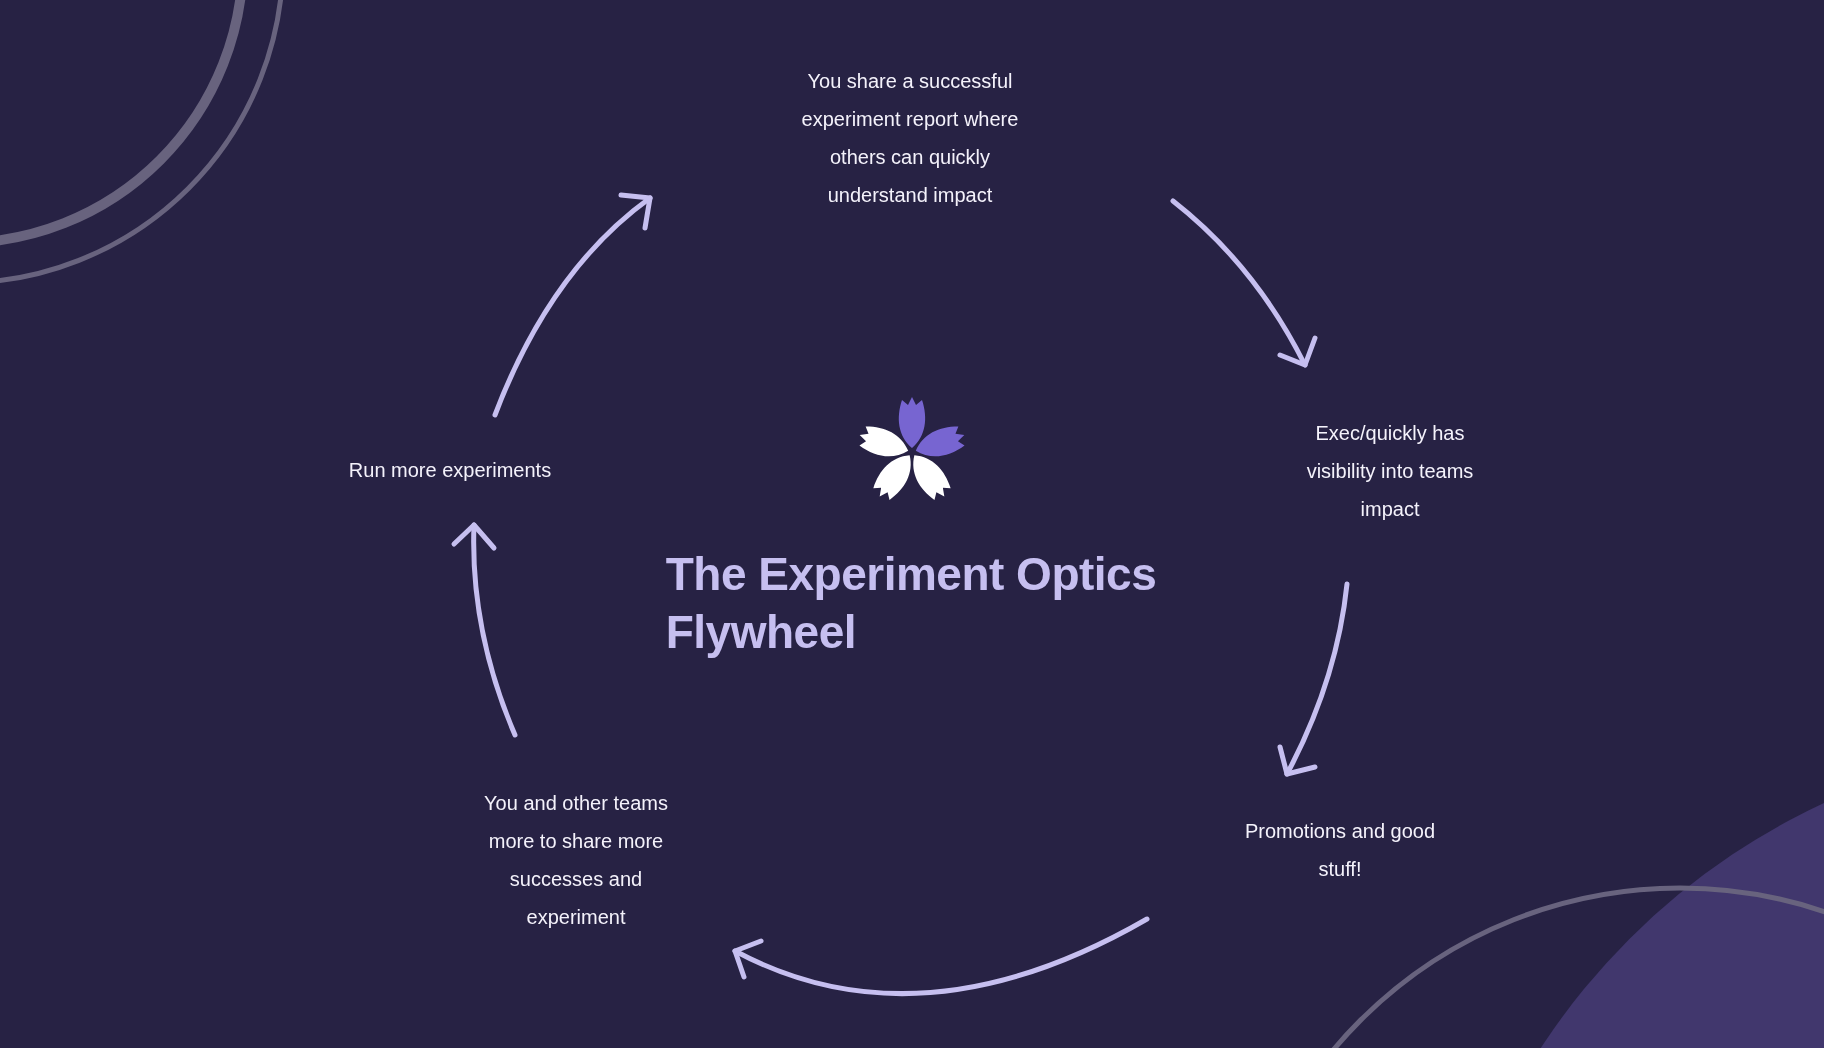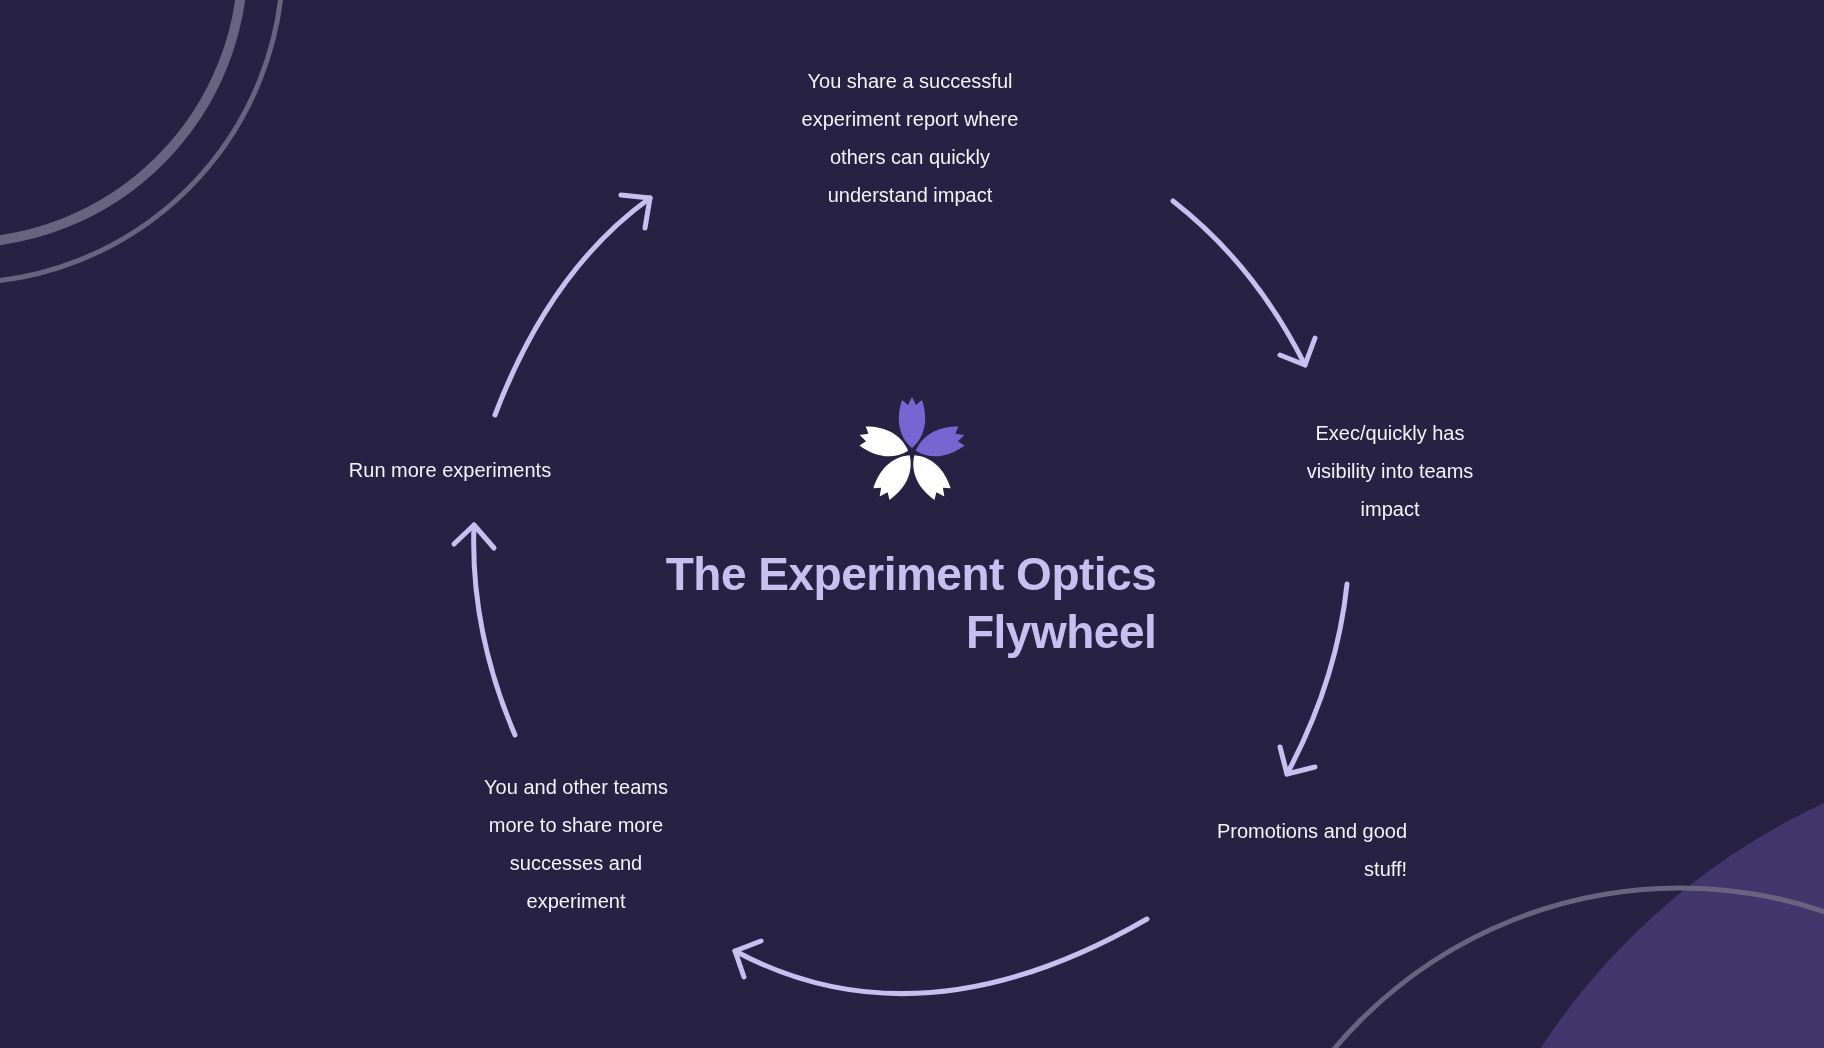--- a/index.html
+++ b/index.html
@@ -18,21 +18,21 @@
     text-align: center;
     white-space: nowrap;
     transform: translateX(-50%);
     font-family: "Liberation Sans", "DejaVu Sans", sans-serif;
   }
   .label div { display: block; }
   #title {
     position: absolute;
     left: 911px; top: 545px;
     transform: translateX(-50%);
-    text-align: right;
+    text-align: left;
     color: #c6bff0;
     font-weight: bold;
     font-size: 46px;
     line-height: 58px;
     white-space: nowrap;
     letter-spacing: -0.5px;
   }
   #flower { position: absolute; left: 848px; top: 392px; width: 128px; height: 120px; }
 </style>
 </head>
@@ -89,26 +89,26 @@
   <div>others can quickly</div>
   <div>understand impact</div>
 </div>
 
 <div class="label" style="left:1390px; top:414px;">
   <div>Exec/quickly has</div>
   <div>visibility into teams</div>
   <div>impact</div>
 </div>
 
-<div class="label" style="left:1312px; top:812px;text-align:right;">
+<div class="label" style="left:1340px; top:812px;">
   <div>Promotions and good</div>
   <div>stuff!</div>
 </div>
 
-<div class="label" style="left:576px; top:768px;text-align:center;">
+<div class="label" style="left:576px; top:784px;text-align:center;">
   <div>You and other teams</div>
   <div>more to share more</div>
   <div>successes and</div>
   <div>experiment</div>
 </div>
 
 <div class="label" style="left:434px; top:451px;margin-left:16px;">
   <div>Run more experiments</div>
 </div>
 

